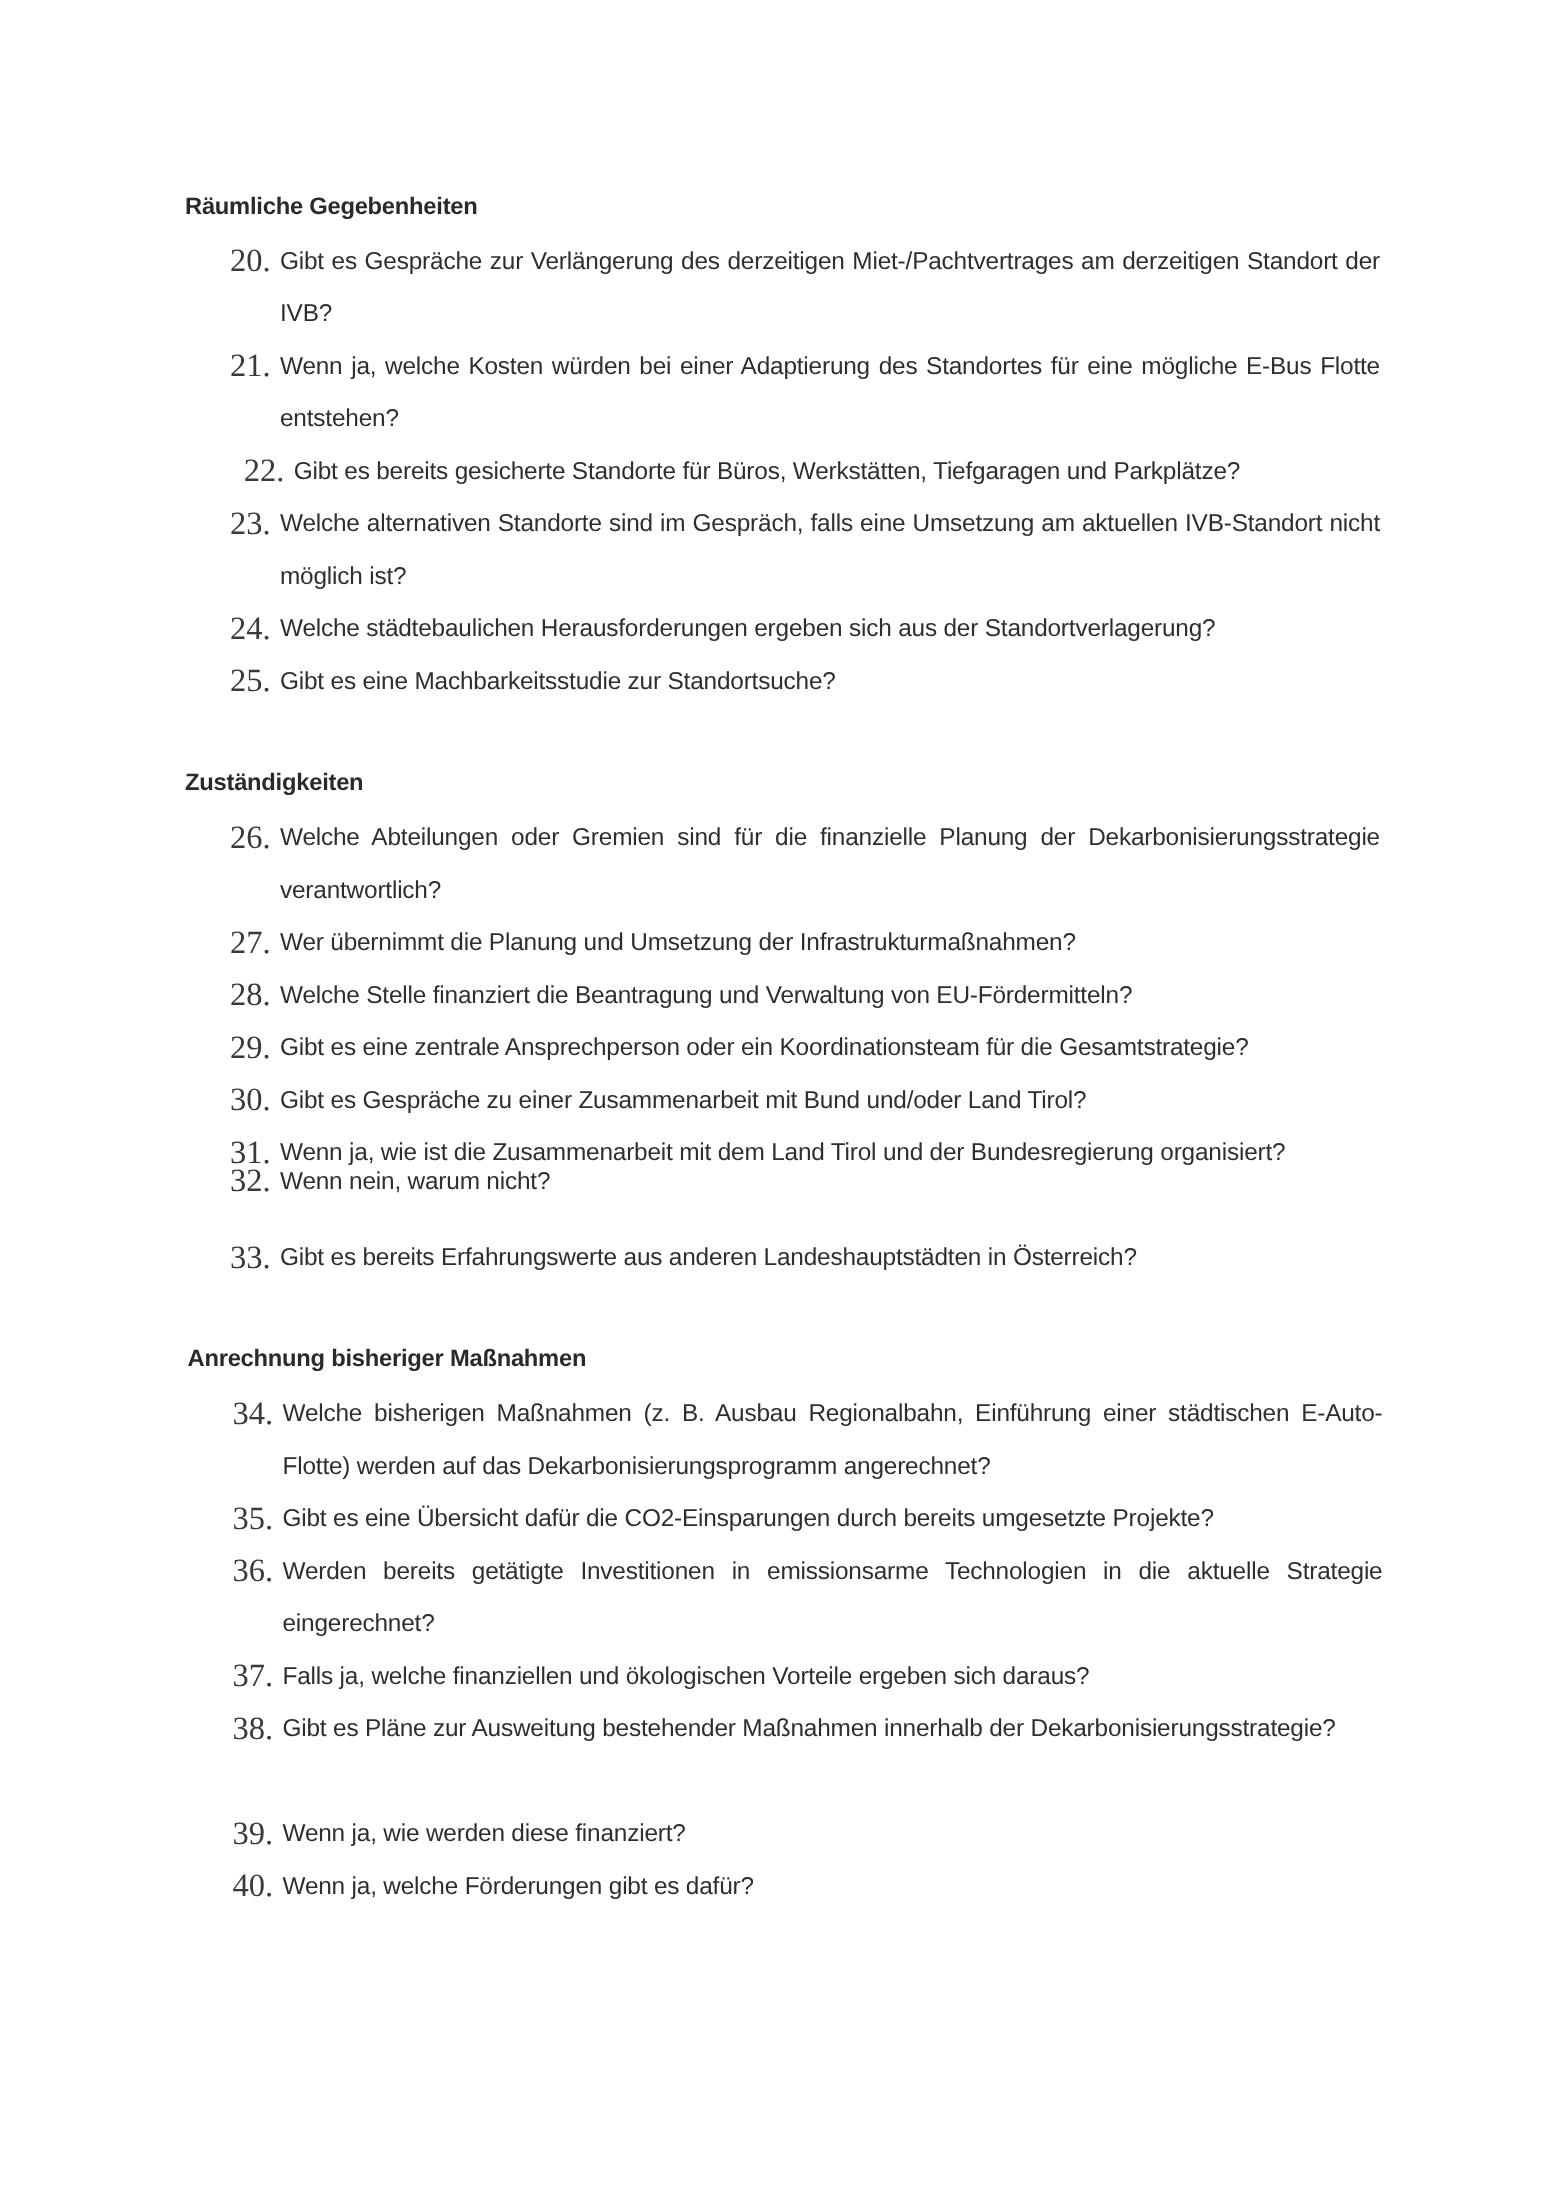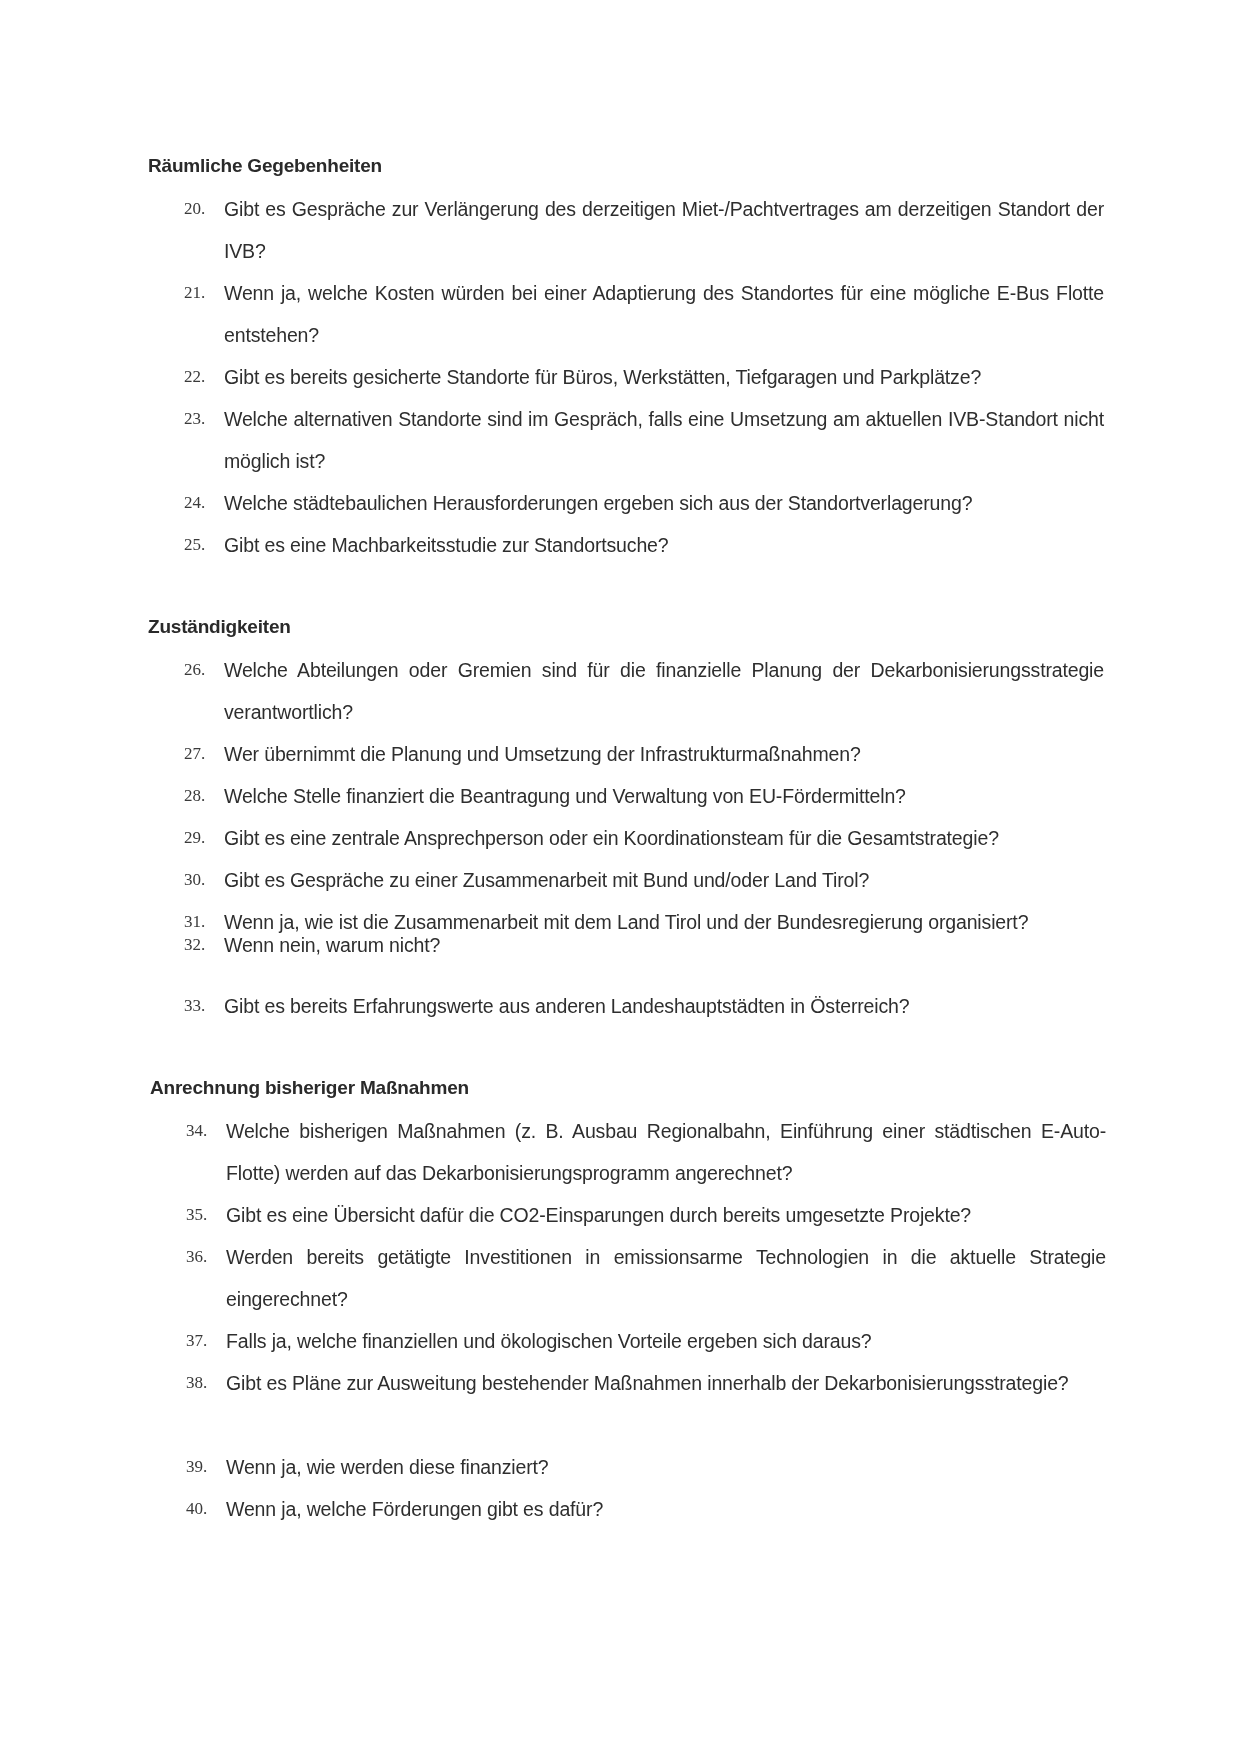--- a/index.html
+++ b/index.html
@@ -38,21 +38,21 @@
       font-size: 19.5px;
       line-height: 42px;
       color: #2e2e2e;
     }
     .item-num {
       position: absolute;
       left: 0;
       top: 0;
       width: 40px;
       font-family: "Liberation Serif", serif;
-      font-size: 17px;
+      font-size: 26px;
       color: #3a3a3a;
     }
     .item-text {
       display: block;
       margin-left: 40px;
       text-align: justify;
       letter-spacing: -0.15px;
     }
   </style>
 </head>
@@ -63,21 +63,21 @@
   <div class="section-title" style="top:155px;">Räumliche Gegebenheiten</div>
 
   <div class="item" style="top:188px;">
     <span class="item-num">20.</span>
     <span class="item-text">Gibt es Gespräche zur Verlängerung des derzeitigen Miet-/Pachtvertrages am derzeitigen Standort der IVB?</span>
   </div>
   <div class="item" style="top:272px;">
     <span class="item-num">21.</span>
     <span class="item-text">Wenn ja, welche Kosten würden bei einer Adaptierung des Standortes für eine mögliche E-Bus Flotte entstehen?</span>
   </div>
-  <div class="item" style="top:356px;">
+  <div class="item" style="top:356px;margin-left:11px;">
     <span class="item-num">22.</span>
     <span class="item-text">Gibt es bereits gesicherte Standorte für Büros, Werkstätten, Tiefgaragen und Parkplätze?</span>
   </div>
   <div class="item" style="top:398px;">
     <span class="item-num">23.</span>
     <span class="item-text">Welche alternativen Standorte sind im Gespräch, falls eine Umsetzung am aktuellen IVB-Standort nicht möglich ist?</span>
   </div>
   <div class="item" style="top:482px;">
     <span class="item-num">24.</span>
     <span class="item-text">Welche städtebaulichen Herausforderungen ergeben sich aus der Standortverlagerung?</span>

